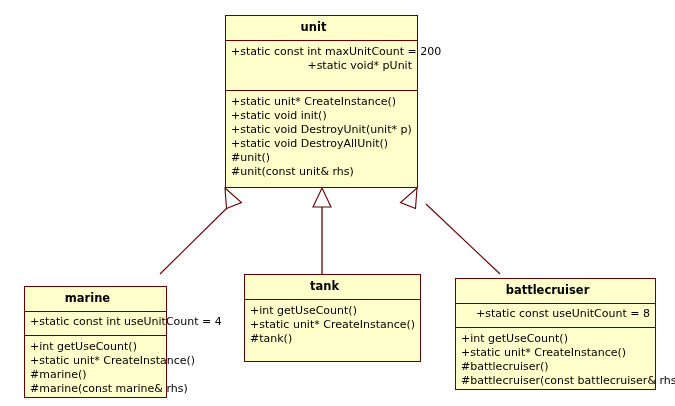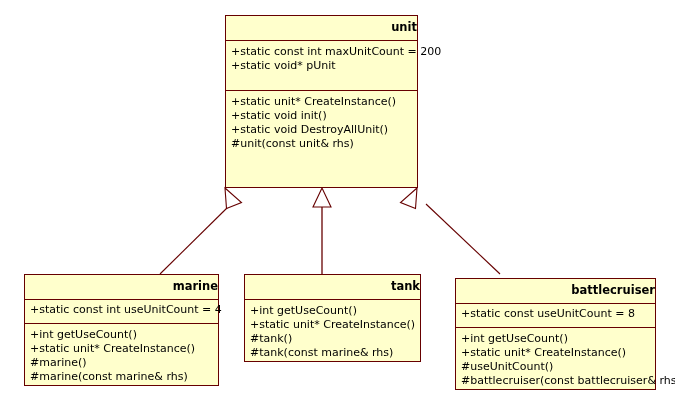--- a/index.html
+++ b/index.html
@@ -28,55 +28,56 @@
   }
   .uml-class {
     position: absolute;
     box-sizing: border-box;
     background: #ffffcc;
     border: 1px solid #660000;
     color: #000000;
   }
   .uml-name {
     box-sizing: border-box;
-    text-align: right;
+    text-align: center;
     font-weight: bold;
     font-size: 11.5px;
     line-height: 13px;
-    padding: 5px 0 6px 4px;
+    padding: 5px 20px 6px 4px;
     border-bottom: 1px solid #660000;
     white-space: nowrap;
   }
   .uml-compartment {
     box-sizing: border-box;
     padding: 4px 5px 5px 5px;
     font-size: 11px;
     line-height: 14px;
   }
   .uml-attrs {
     border-bottom: 1px solid #660000;
+    text-align: right;
   }
   .uml-row {
     white-space: nowrap;
     overflow: visible;
   }
   
   #class-unit {
     left: 225px;
     top: 15px;
     width: 193px;
     height: 173px;
   }
   #class-unit .uml-attrs {
     height: 50px;
   }
   #class-marine {
     left: 24px;
-    top: 274px;
-    width: 195px;
+    top: 286px;
+    width: 143px;
     height: 112px;
   }
   #class-tank {
     left: 244px;
     top: 274px;
     width: 177px;
     height: 88px;
   }
   #class-battlecruiser {
     left: 455px;
@@ -116,21 +117,23 @@
 
   <div class="uml-class" id="class-unit">
     <div class="uml-name">unit</div>
     <div class="uml-compartment uml-attrs">
       <div class="uml-row">+static const int maxUnitCount = 200</div>
       <div class="uml-row">+static void* pUnit</div>
     </div>
     <div class="uml-compartment uml-methods">
       <div class="uml-row">+static unit* CreateInstance()</div>
       <div class="uml-row">+static void init()</div>
+      <div class="uml-row">+static void DestroyUnit(unit* p)</div>
       <div class="uml-row">+static void DestroyAllUnit()</div>
+      <div class="uml-row">#unit()</div>
       <div class="uml-row">#unit(const unit&amp; rhs)</div>
     </div>
   </div>
 
   <div class="uml-class" id="class-marine">
     <div class="uml-name">marine</div>
     <div class="uml-compartment uml-attrs">
       <div class="uml-row">+static const int useUnitCount = 4</div>
     </div>
     <div class="uml-compartment uml-methods">
@@ -140,30 +143,29 @@
       <div class="uml-row">#marine(const marine&amp; rhs)</div>
     </div>
   </div>
 
   <div class="uml-class" id="class-tank">
     <div class="uml-name">tank</div>
     <div class="uml-compartment uml-methods">
       <div class="uml-row">+int getUseCount()</div>
       <div class="uml-row">+static unit* CreateInstance()</div>
       <div class="uml-row">#tank()</div>
-      <div class="uml-row">#tank(const marine&amp; rhs)</div>
     </div>
   </div>
 
   <div class="uml-class" id="class-battlecruiser">
     <div class="uml-name">battlecruiser</div>
     <div class="uml-compartment uml-attrs">
       <div class="uml-row">+static const useUnitCount = 8</div>
     </div>
     <div class="uml-compartment uml-methods">
       <div class="uml-row">+int getUseCount()</div>
       <div class="uml-row">+static unit* CreateInstance()</div>
-      <div class="uml-row">#useUnitCount()</div>
+      <div class="uml-row">#battlecruiser()</div>
       <div class="uml-row">#battlecruiser(const battlecruiser&amp; rhs)</div>
     </div>
   </div>
 
 </div>
 
 </body></html>

